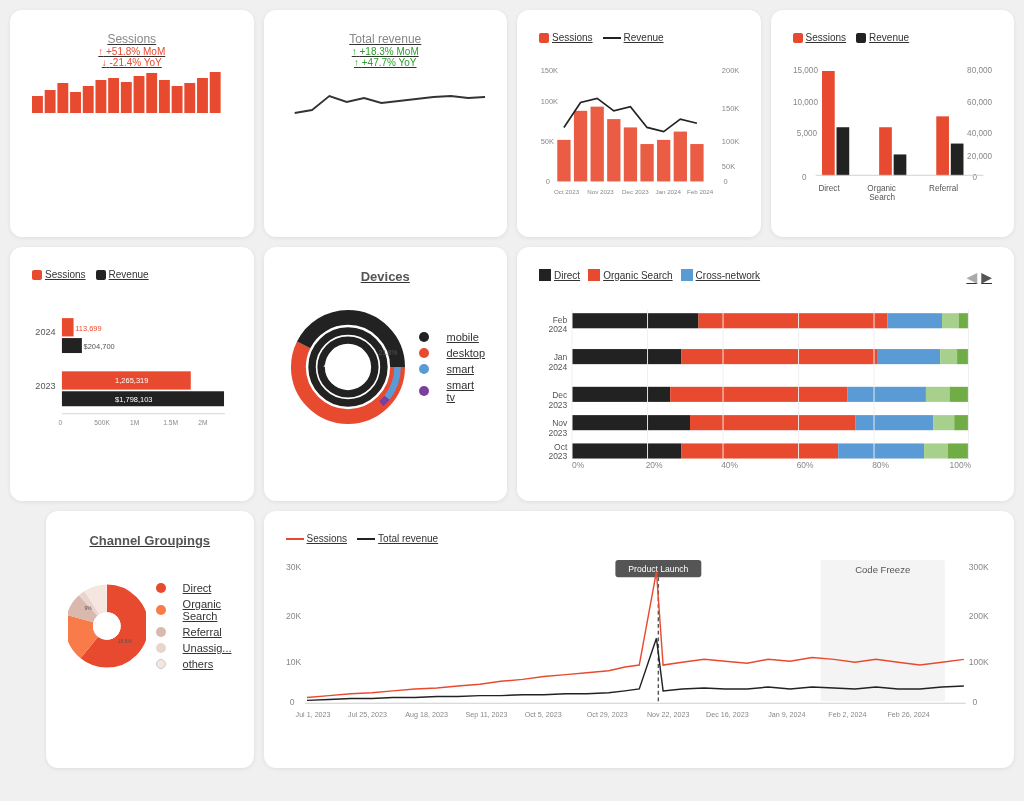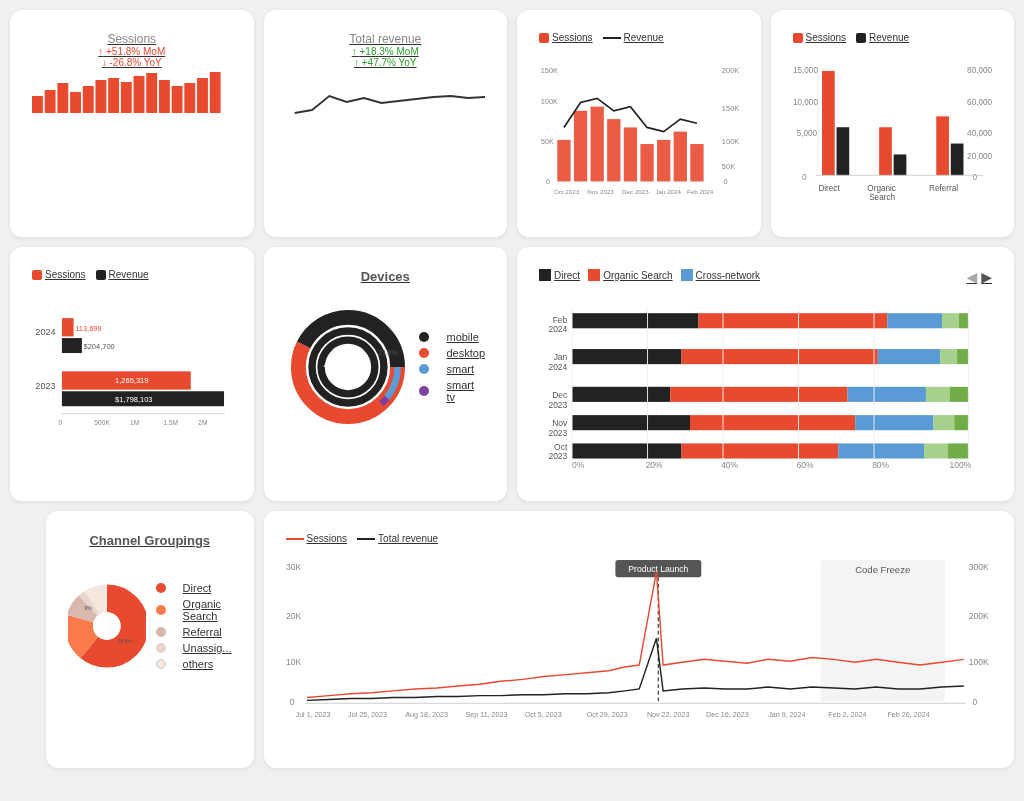--- a/index.html
+++ b/index.html
@@ -65,21 +65,21 @@
 <div class="dashboard">
 
   <div class="card card-sessions">
     <div class="metric-label">Sessions</div>
     <div class="metric-change up">
       <span>↑</span>
       <span>+51.8% MoM</span>
     </div>
     <div class="metric-change down">
       <span>↓</span>
-      <span>-26.8% YoY</span>
+      <span>-21.4% YoY</span>
     </div>
     <svg width="100%" height="45" viewBox="0 0 220 45" preserveAspectRatio="none">
       <rect x="0" y="28" width="12" height="17" fill="#e84a2f"></rect>
       <rect x="14" y="22" width="12" height="23" fill="#e84a2f"></rect>
       <rect x="28" y="15" width="12" height="30" fill="#e84a2f"></rect>
       <rect x="42" y="24" width="12" height="21" fill="#e84a2f"></rect>
       <rect x="56" y="18" width="12" height="27" fill="#e84a2f"></rect>
       <rect x="70" y="12" width="12" height="33" fill="#e84a2f"></rect>
       <rect x="84" y="10" width="12" height="35" fill="#e84a2f"></rect>
       <rect x="98" y="14" width="12" height="31" fill="#e84a2f"></rect>

